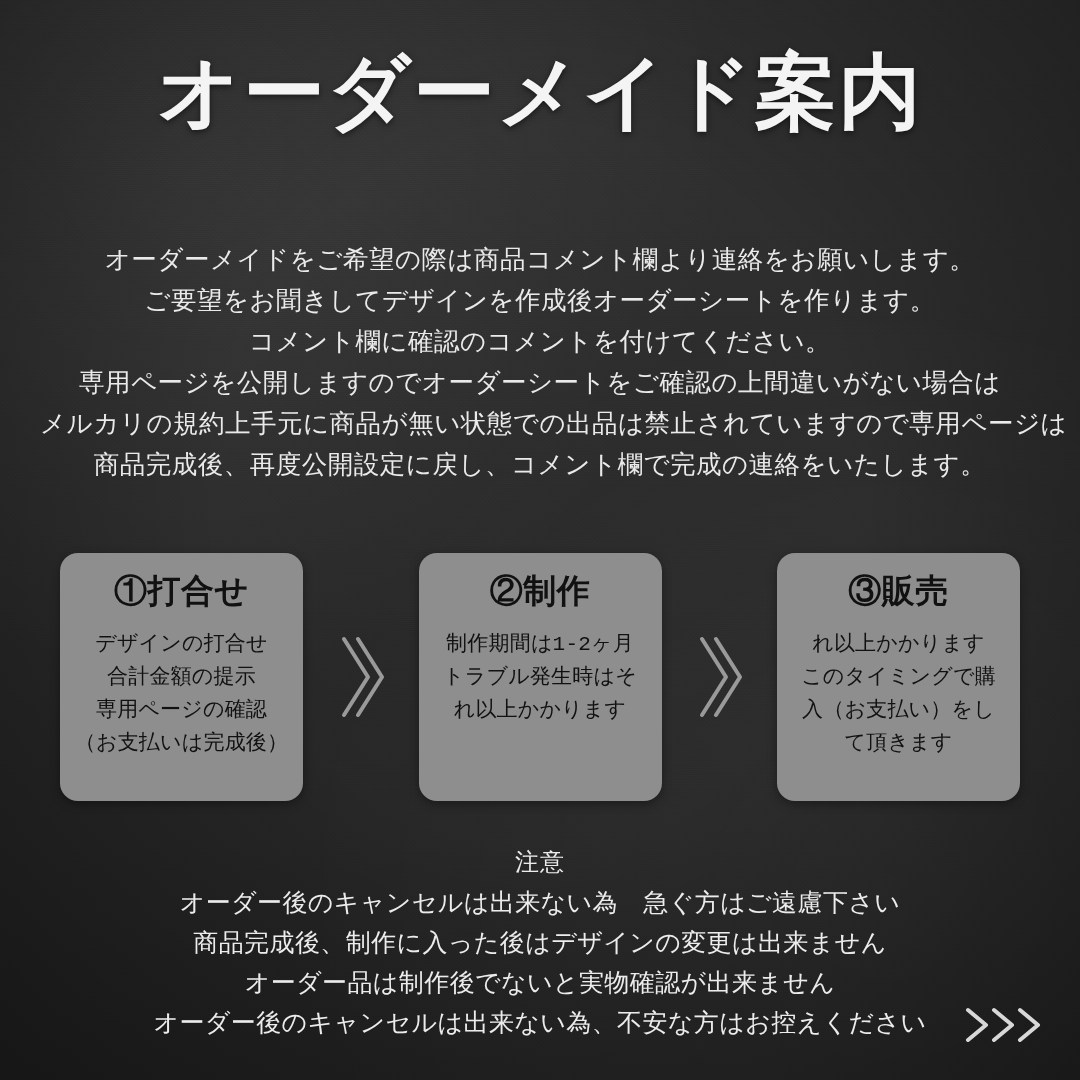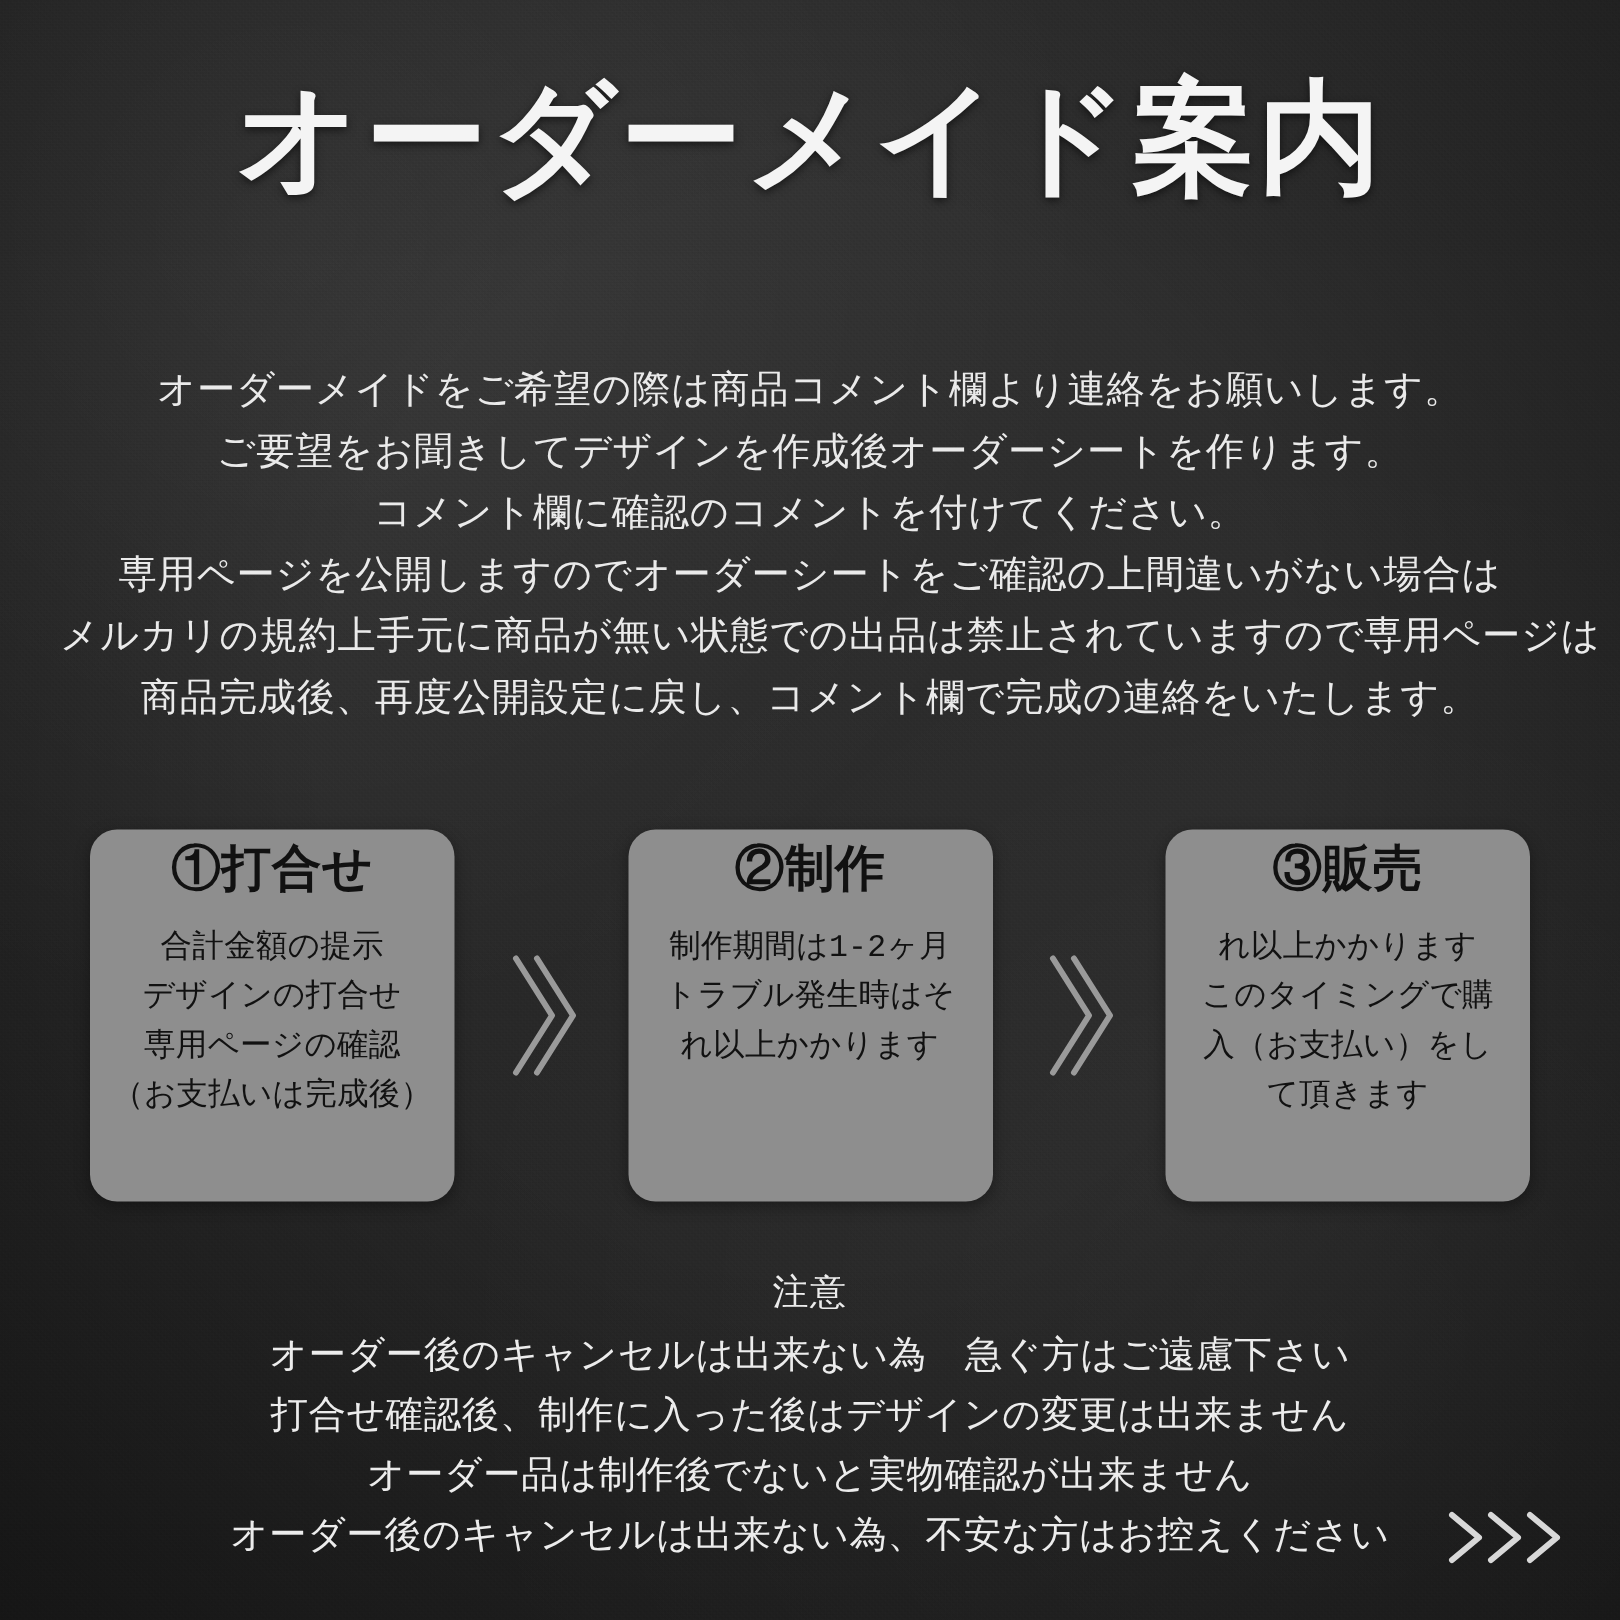--- a/index.html
+++ b/index.html
@@ -88,21 +88,21 @@
     width: 960px;
     display: flex;
     align-items: stretch;
     justify-content: space-between;
   }
   .step-card {
     width: 243px;
     min-height: 248px;
     background: #8e8e8e;
     border-radius: 18px;
-    padding: 4px 14px 18px;
+    padding: 16px 14px 18px;
     box-sizing: border-box;
     display: flex;
     flex-direction: column;
     align-items: center;
     box-shadow: 0 3px 10px rgba(0,0,0,0.35);
   }
   .step-heading {
     font-size: 33px;
     font-weight: 700;
     color: #111111;
@@ -175,22 +175,22 @@
       <span class="line">専用ページを公開しますのでオーダーシートをご確認の上間違いがない場合は</span>
       <span class="line">メルカリの規約上手元に商品が無い状態での出品は禁止されていますので専用ページは</span>
       <span class="line">商品完成後、再度公開設定に戻し、コメント欄で完成の連絡をいたします。</span>
     </div>
 
     <div id="steps">
 
       <div class="step-card">
         <div class="step-heading">①打合せ</div>
         <div class="step-body">
+          <div>デザインの打合せ</div>
           <div>合計金額の提示</div>
-          <div>デザインの打合せ</div>
           <div>専用ページの確認</div>
           <div>（お支払いは完成後）</div>
         </div>
       </div>
 
       <div class="chev">
         <svg width="46" height="92" viewBox="0 0 46 92" fill="none" aria-hidden="true">
           <path d="M6 8 L30 46 L6 84" stroke="#9a9a9a" stroke-width="4" stroke-linecap="round" stroke-linejoin="round"></path>
           <path d="M20 8 L44 46 L20 84" stroke="#9a9a9a" stroke-width="4" stroke-linecap="round" stroke-linejoin="round"></path>
         </svg>
@@ -221,21 +221,21 @@
           <div>て頂きます</div>
         </div>
       </div>
 
     </div>
 
     <div id="notes">
       <div id="notes-title">注意</div>
       <div id="notes-list">
         <span class="line">オーダー後のキャンセルは出来ない為　急ぐ方はご遠慮下さい</span>
-        <span class="line">打合せ確認後、制作に入った後はデザインの変更は出来ません</span>
+        <span class="line">商品完成後、制作に入った後はデザインの変更は出来ません</span>
         <span class="line">オーダー品は制作後でないと実物確認が出来ません</span>
         <span class="line">オーダー後のキャンセルは出来ない為、不安な方はお控えください</span>
       </div>
     </div>
 
   </div>
 
   <div id="corner-arrows">
     <svg width="82" height="42" viewBox="0 0 82 42" fill="none" aria-hidden="true">
       <path d="M6 6 L24 21 L6 36" stroke="#d8d8d8" stroke-width="4" stroke-linecap="round" stroke-linejoin="round"></path>

